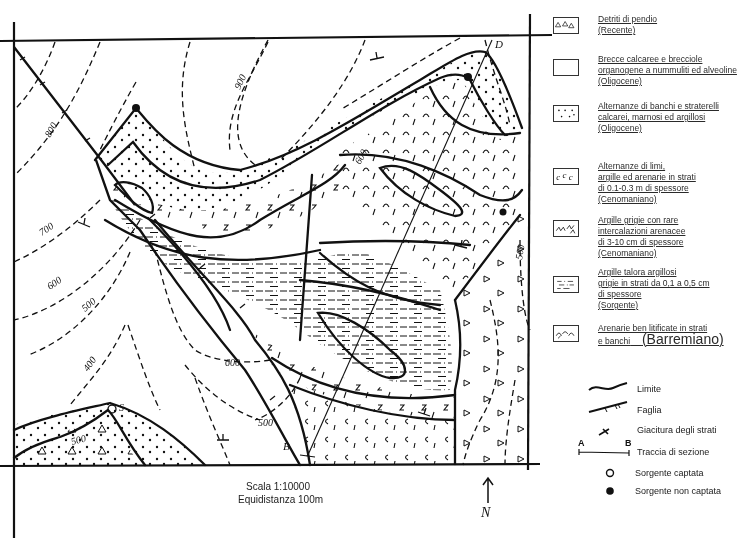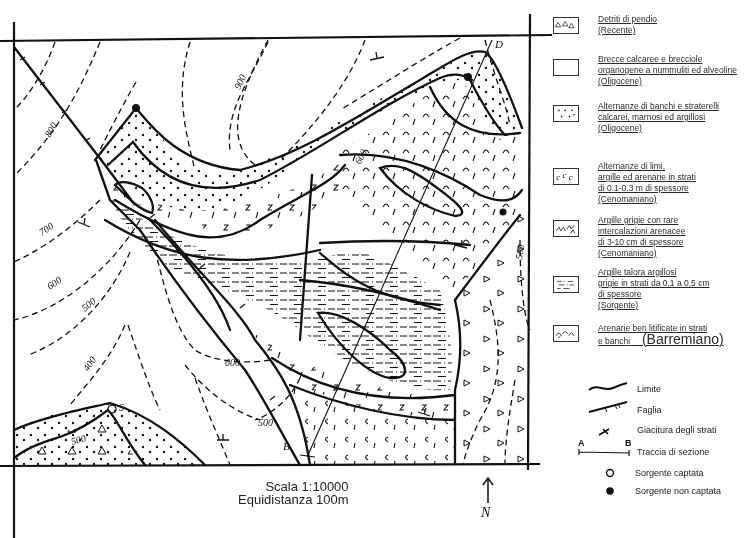--- a/index.html
+++ b/index.html
@@ -6,21 +6,21 @@
     body { width: 750px; height: 538px; position: relative; overflow: hidden; font-family: "Liberation Sans", sans-serif; color: #1a1a1a; }
     #map-svg { position: absolute; left: 0; top: 0; width: 750px; height: 538px; }
     .legend { position: absolute; left: 553px; top: 0; width: 197px; }
     .legend-item { position: absolute; left: 0; width: 197px; }
     .swatch { position: absolute; left: 0; width: 26px; height: 17px; border: 1px solid #333; background: #fff; box-sizing: border-box; }
     .swatch svg { width: 100%; height: 100%; display: block; }
     .legend-text { position: absolute; left: 45px; font-size: 8.5px; line-height: 11px; color: #2a2a2a; white-space: nowrap; text-decoration: underline; }
     .sym-item { position: absolute; left: 0; width: 197px; height: 16px; text-align: center; }
     .sym-icon { position: absolute; width: 46px; height: 16px; }
     .sym-label { position: absolute; left: 84px; font-size: 9px; color: #1a1a1a; white-space: nowrap; }
-    .footer { position: absolute; left: 238px; top: 480px; font-size: 13px; line-height: 13px; color: #222; text-align: right; }
+    .footer { position: absolute; left: 238px; top: 480px; font-size: 10px; line-height: 13px; color: #222; }
     .footer div { white-space: nowrap; }
     .scale-text { padding-left: 8px; }
     .north { position: absolute; left: 478px; top: 475px; width: 20px; height: 45px; }
   </style>
 </head>
 <body>
 
 <svg id="map-svg" viewBox="0 0 750 538" xmlns="http://www.w3.org/2000/svg">
   <defs>
     <pattern id="pat-dots" width="14" height="12" patternUnits="userSpaceOnUse">

